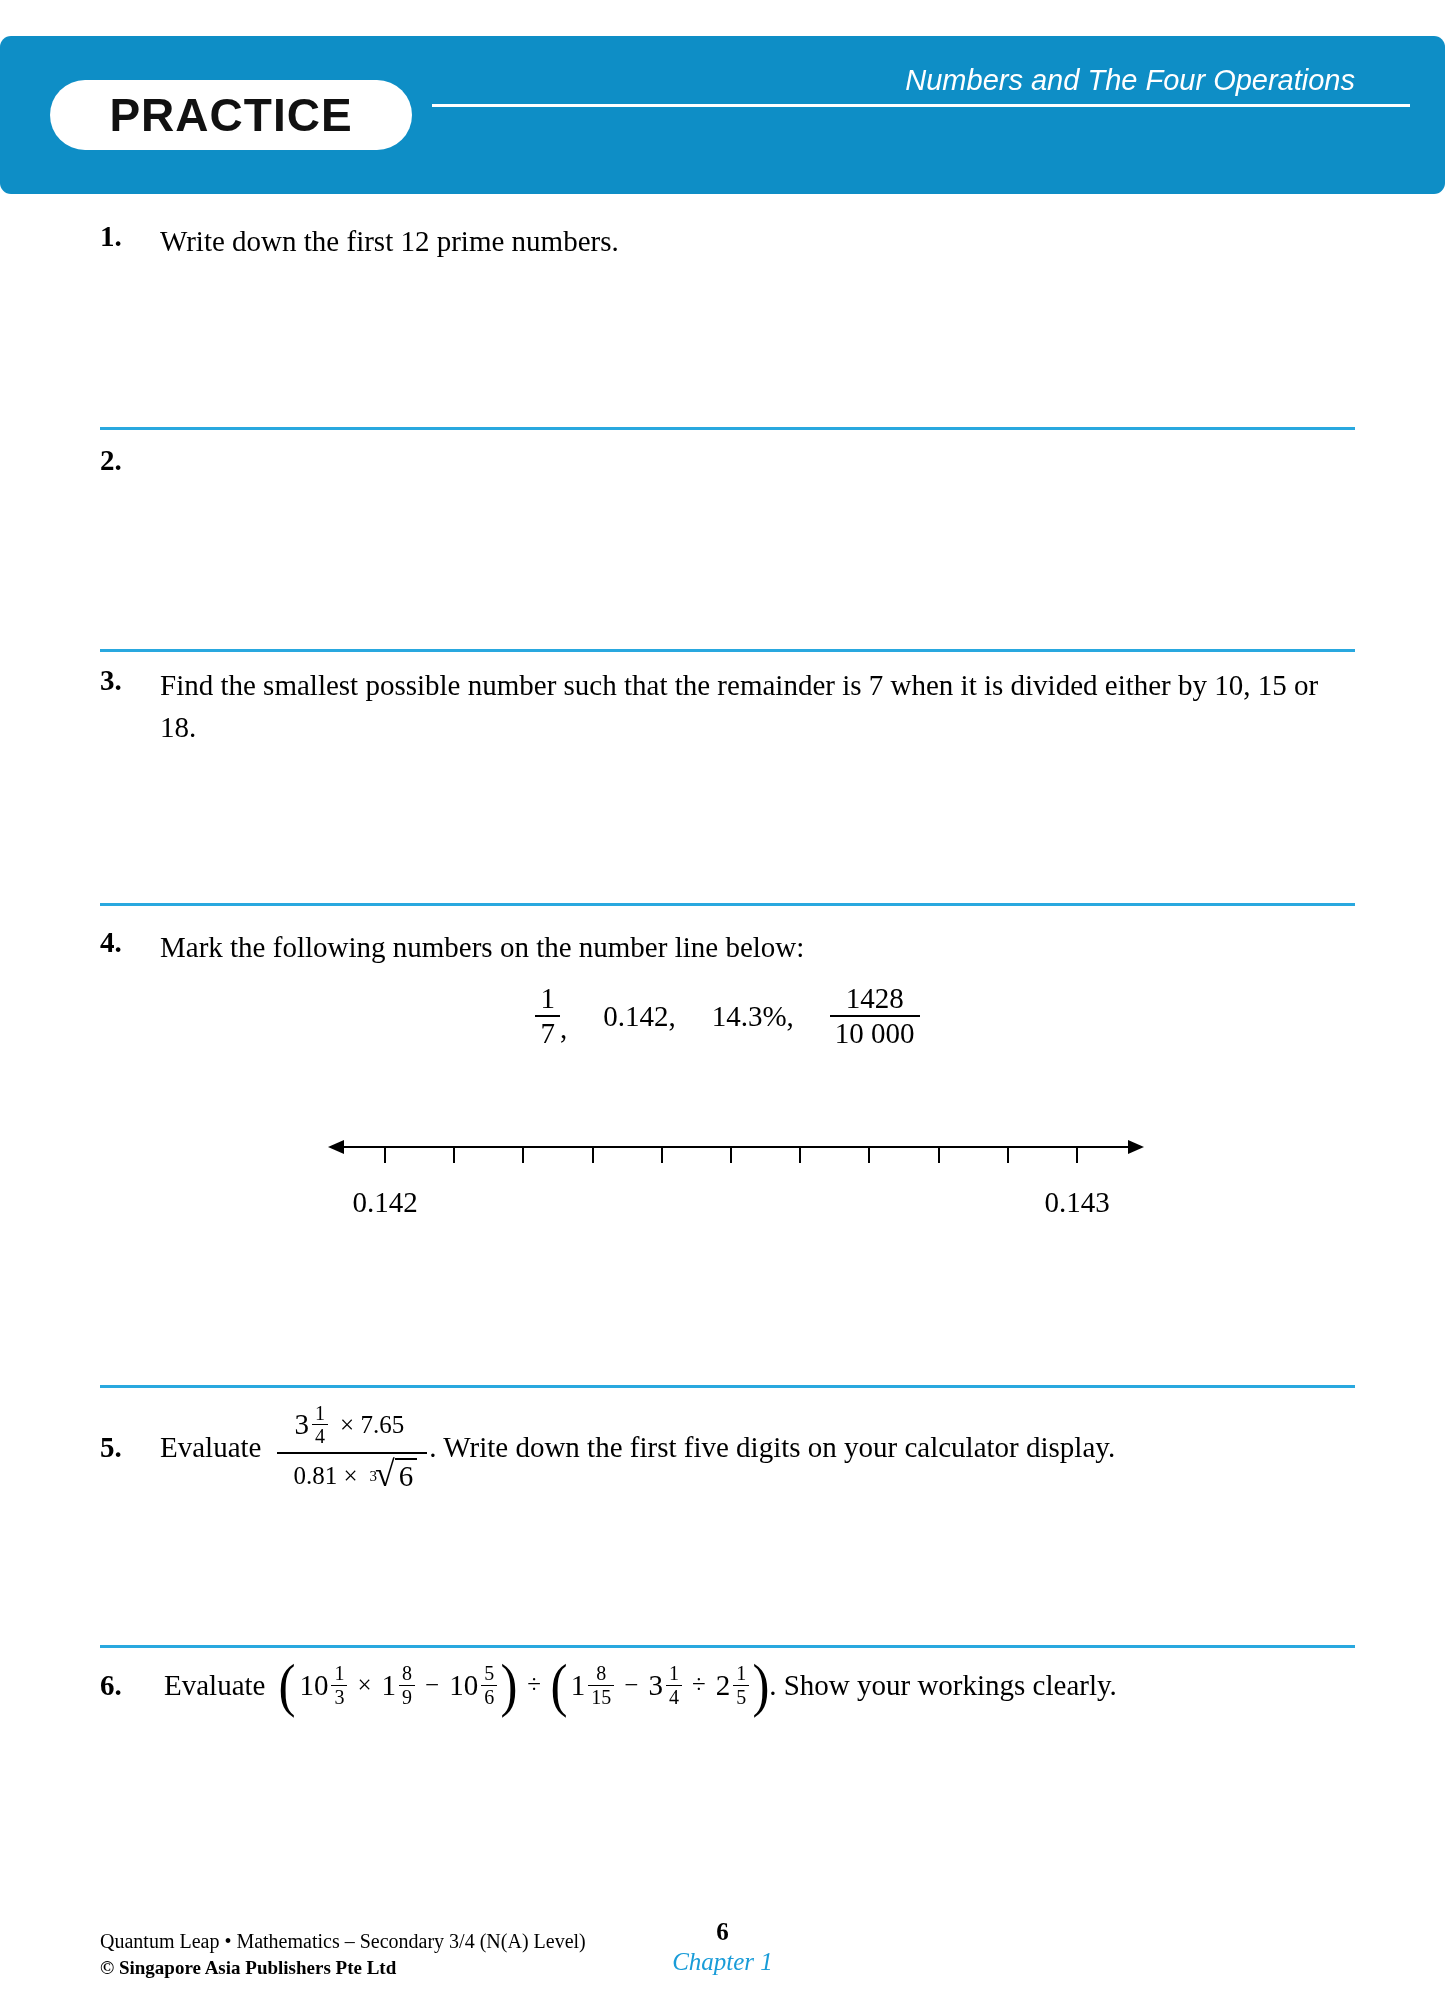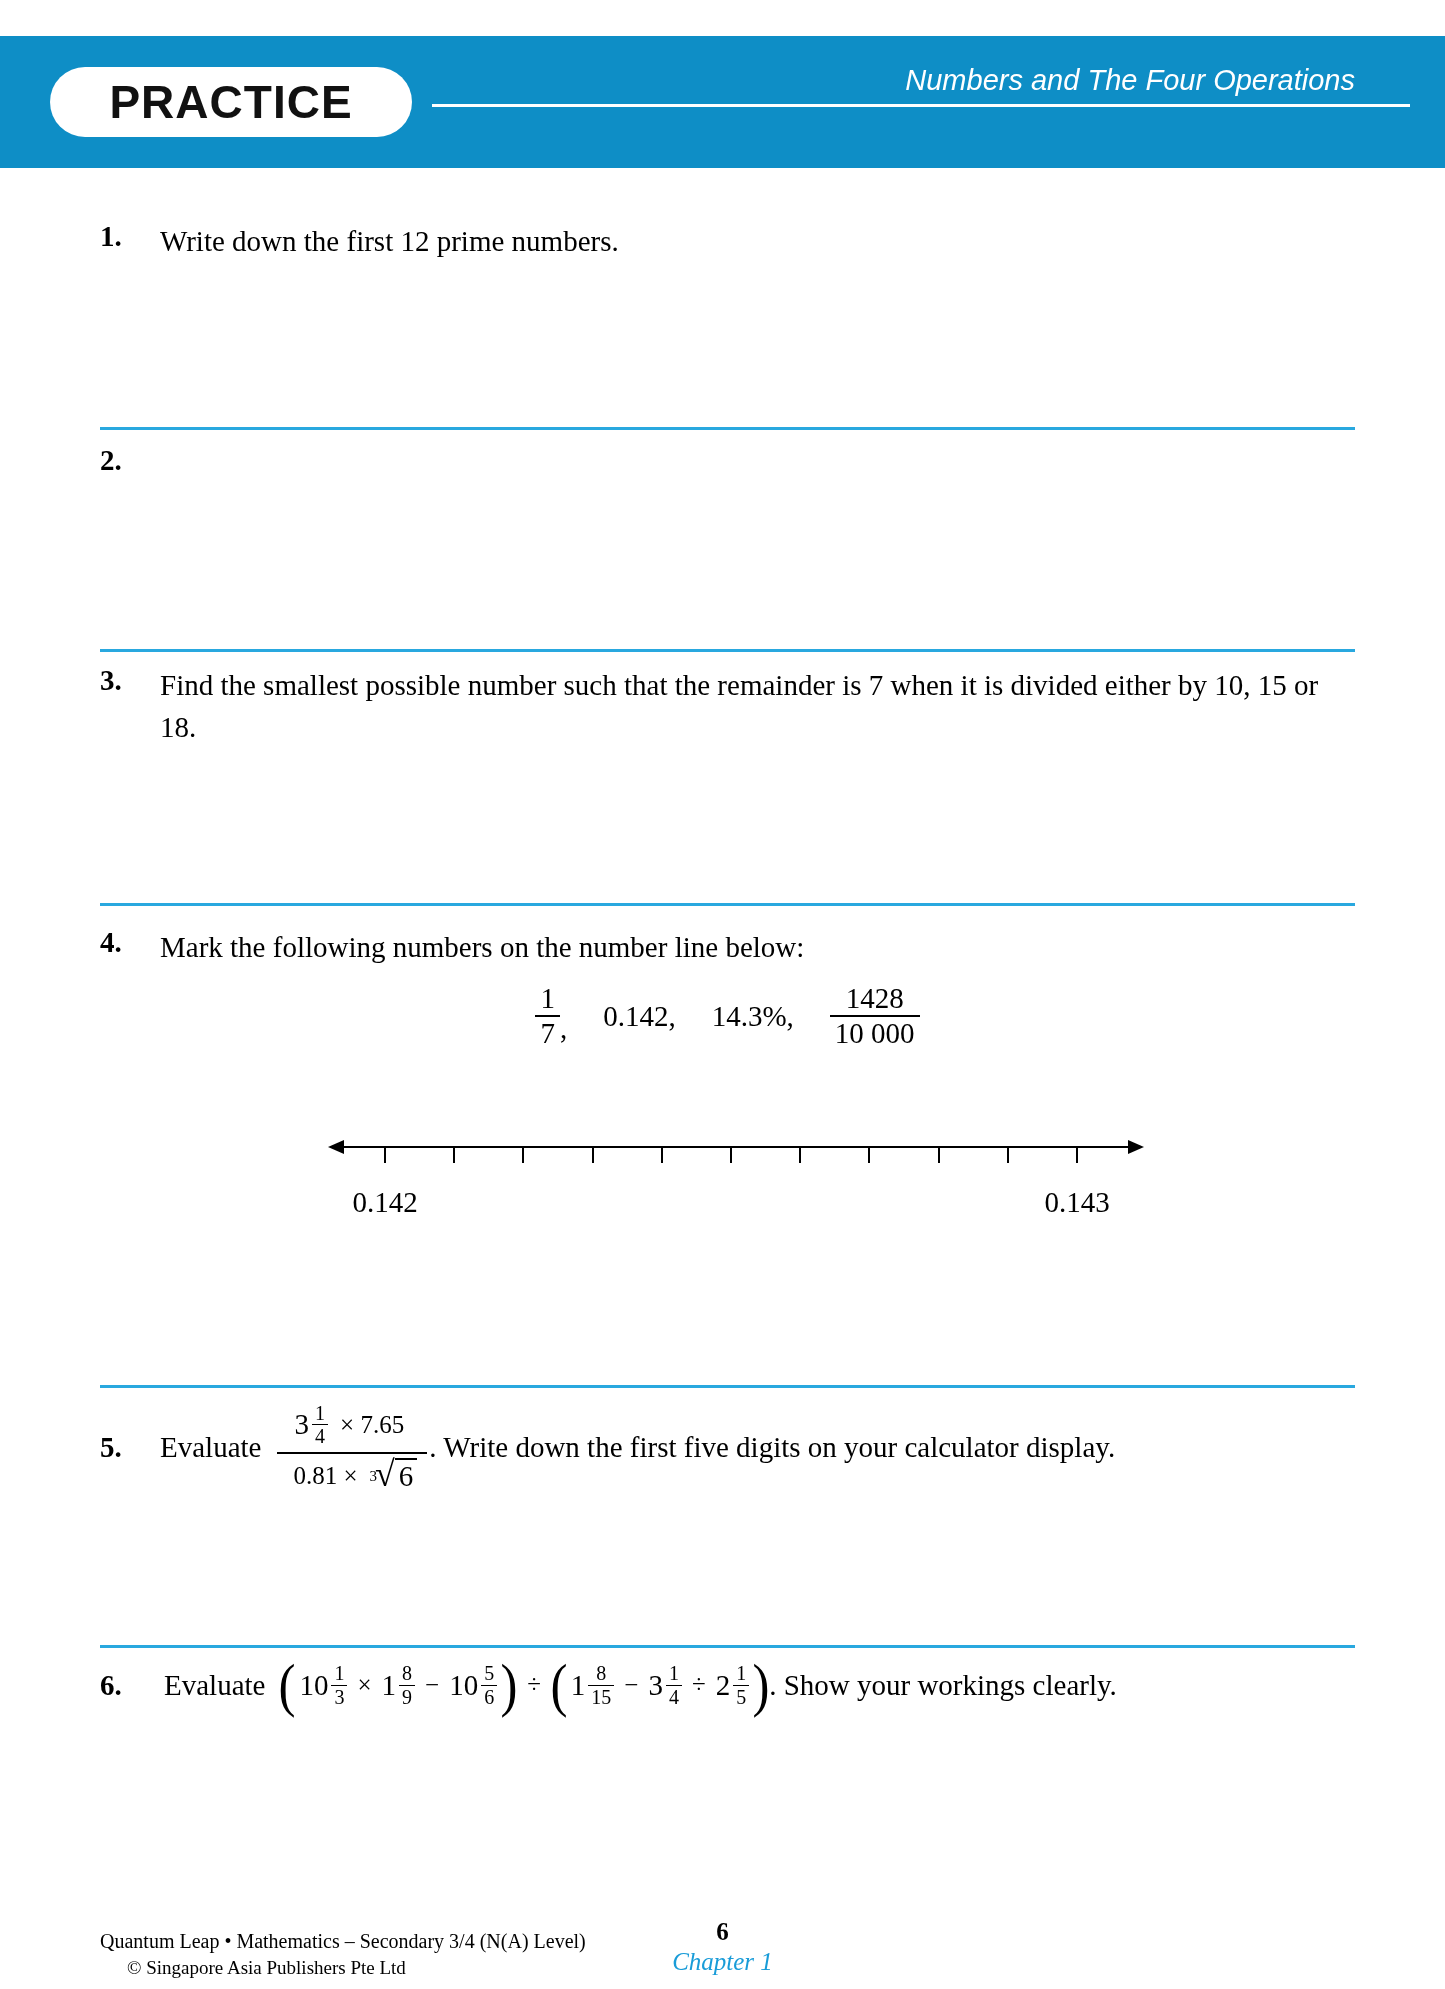--- a/index.html
+++ b/index.html
@@ -2,21 +2,21 @@
 <html><head>
 <meta charset="utf-8">
 <style>
   html, body { margin:0; padding:0; background:#ffffff; }
   .page {
     position:relative; width:1445px; height:1989px; background:#ffffff;
     font-family:"Liberation Serif", serif; color:#000; overflow:hidden;
   }
 
   
-  .band { position:absolute; top:36px; left:0; right:0; height:132px; background:#0e8ec6; }
+  .band { position:absolute; top:36px; left:0; right:0; height:158px; background:#0e8ec6;border-radius:11px; }
   .pill {
     position:absolute; left:50px; top:50%; transform:translateY(-50%);
     width:362px; height:70px; background:#ffffff; border-radius:40px;
     display:flex; align-items:center; justify-content:center;
   }
   .pill span {
     font-family:"Liberation Sans", sans-serif; font-weight:bold;
     font-size:46px; letter-spacing:1px; color:#111;
   }
   .band-title {
@@ -75,21 +75,21 @@
   .root-idx { font-size:15px; align-self:flex-start; transform:translateY(10px); margin-right:-2px; }
   .root-sign { font-size:36px; line-height:1; transform:translateY(-2px); }
   .root-rad { font-size:29px; border-top:2px solid #000; padding:0 4px; }
 
   
   .bparen { font-size:60px; line-height:0.9; font-weight:400; transform:scaleX(0.85); margin:0 -2px; }
   .q6 { gap:4px; }
 
   
   .imprint { position:absolute; left:100px; top:1928px; font-size:20px; line-height:1.35; }
-  .imprint .line2 { font-size:19px; font-weight:normal;margin-left:27px; }
+  .imprint .line2 { font-size:19px; font-weight:bold; }
   .page-center { position:absolute; left:50%; transform:translateX(-50%); top:1918px; text-align:center; }
   .pageno { font-weight:bold; font-size:25px; }
   .chapter { font-style:italic; font-size:25px; color:#199cd8; margin-top:2px; }
 </style>
 </head>
 <body>
 
 <div class="page">
 
   <div class="band">

